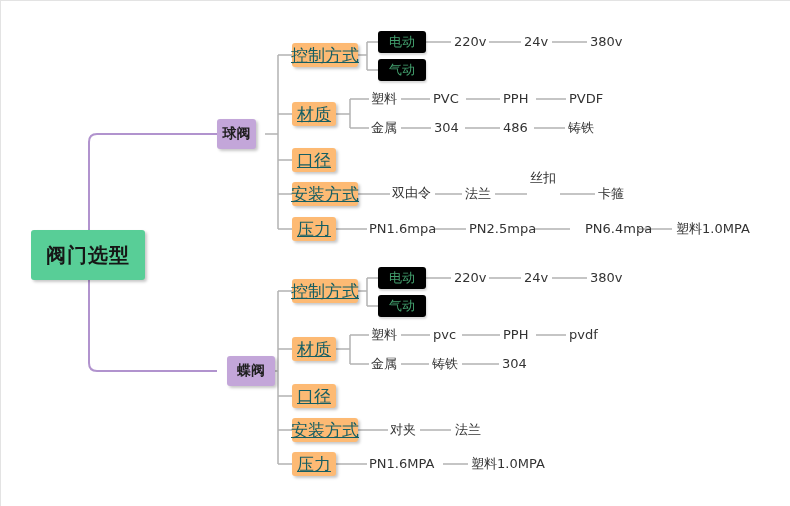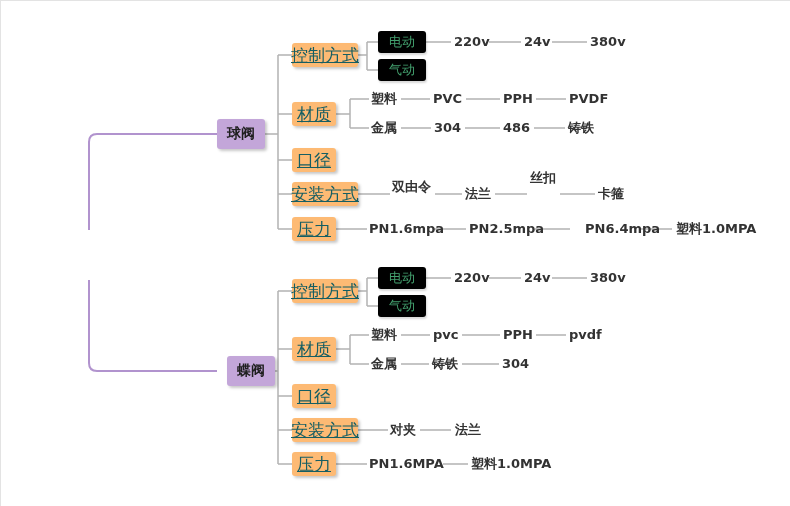--- a/index.html
+++ b/index.html
@@ -4,21 +4,21 @@
 <style>
   html,body{margin:0;padding:0;background:#f5f5f5;font-family:"DejaVu Sans","Liberation Sans",sans-serif;}
   .canvas{position:relative;width:790px;height:506px;margin:0 auto;background:#ffffff;border:1px solid #e3e3e3;overflow:hidden;}
   svg.links{position:absolute;left:0;top:0;width:790px;height:506px;pointer-events:none;}
   .node{position:absolute;display:flex;align-items:center;justify-content:center;border-radius:3px;
         box-shadow:2px 2px 3px rgba(0,0,0,.22);box-sizing:border-box;white-space:nowrap;}
   .root{background:#58ce97;font-size:20px;font-weight:bold;color:#161616;letter-spacing:1px;}
   .branch{background:#c3a6d9;font-size:14px;font-weight:bold;color:#1f1f1f;}
   .category{background:#fdba74;font-size:17px;color:#155e63;text-decoration:underline;}
   .option{background:#000000;font-size:13px;color:#43a06e;box-shadow:1px 2px 2px rgba(0,0,0,.15);}
-  .leaf{position:absolute;height:20px;line-height:20px;font-size:13px;font-weight:bold;color:#333;white-space:nowrap;}
+  .leaf{position:absolute;height:20px;line-height:20px;font-size:13px;font-weight:normal;color:#333;white-space:nowrap;}
 </style>
 </head>
 <body>
 
 <div class="canvas">
 
   <svg class="links" viewBox="0 0 790 506">
 
     <g stroke="#b193ce" stroke-width="2" fill="none">
       <path d="M88 229 V141 Q88 133 96 133 H216"></path>
@@ -41,22 +41,23 @@
       <path d="M357 290 H366 M366 277 V305 M366 277 H377 M366 305 H377"></path>
       <path d="M425 277 H450 M488 277 H520 M551 277 H586"></path>
       <path d="M335 348 H349 M349 334 V363 M349 334 H368 M349 363 H368"></path>
       <path d="M400 334 H429 M461 334 H499 M535 334 H565"></path>
       <path d="M400 363 H428 M461 363 H498"></path>
       <path d="M357 429 H387 M419 429 H450"></path>
       <path d="M335 463 H366 M442 463 H467"></path>
     </g>
   </svg>
 
+  <div class="node root" style="left:30px;top:229px;width:114px;height:50px">阀门选型</div>
 
-  <div class="node branch" style="left:216px;top:118px;width:48px;height:30px">球阀</div>
+  <div class="node branch" style="left:216px;top:118px;width:39px;height:30px">球阀</div>
   <div class="node branch" style="left:226px;top:355px;width:48px;height:30px">蝶阀</div>
 
   <div class="node category" style="left:291px;top:42px;width:66px;height:24px">控制方式</div>
   <div class="node category" style="left:291px;top:101px;width:44px;height:24px">材质</div>
   <div class="node category" style="left:291px;top:147px;width:44px;height:24px">口径</div>
   <div class="node category" style="left:291px;top:181px;width:66px;height:24px">安装方式</div>
   <div class="node category" style="left:291px;top:216px;width:44px;height:24px">压力</div>
 
   <div class="node option" style="left:377px;top:30px;width:48px;height:22px">电动</div>
   <div class="node option" style="left:377px;top:58px;width:48px;height:22px">气动</div>
@@ -68,21 +69,21 @@
   <span class="leaf" style="left:370px;top:88px">塑料</span>
   <span class="leaf" style="left:432px;top:88px">PVC</span>
   <span class="leaf" style="left:502px;top:88px">PPH</span>
   <span class="leaf" style="left:568px;top:88px">PVDF</span>
 
   <span class="leaf" style="left:370px;top:117px">金属</span>
   <span class="leaf" style="left:433px;top:117px">304</span>
   <span class="leaf" style="left:502px;top:117px">486</span>
   <span class="leaf" style="left:567px;top:117px">铸铁</span>
 
-  <span class="leaf" style="left:391px;top:176px">双由令</span>
+  <span class="leaf" style="left:391px;top:182px">双由令</span>
   <span class="leaf" style="left:464px;top:183px">法兰</span>
   <span class="leaf" style="left:529px;top:167px">丝扣</span>
   <span class="leaf" style="left:597px;top:183px">卡箍</span>
 
   <span class="leaf" style="left:368px;top:218px">PN1.6mpa</span>
   <span class="leaf" style="left:468px;top:218px">PN2.5mpa</span>
   <span class="leaf" style="left:584px;top:218px">PN6.4mpa</span>
   <span class="leaf" style="left:675px;top:218px">塑料1.0MPA</span>
 
   <div class="node category" style="left:291px;top:278px;width:66px;height:24px">控制方式</div>

